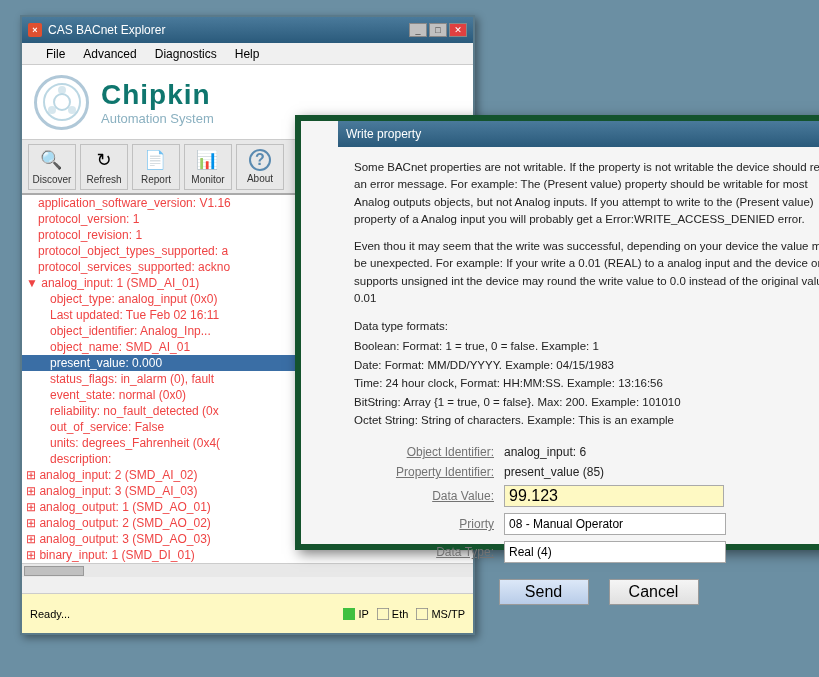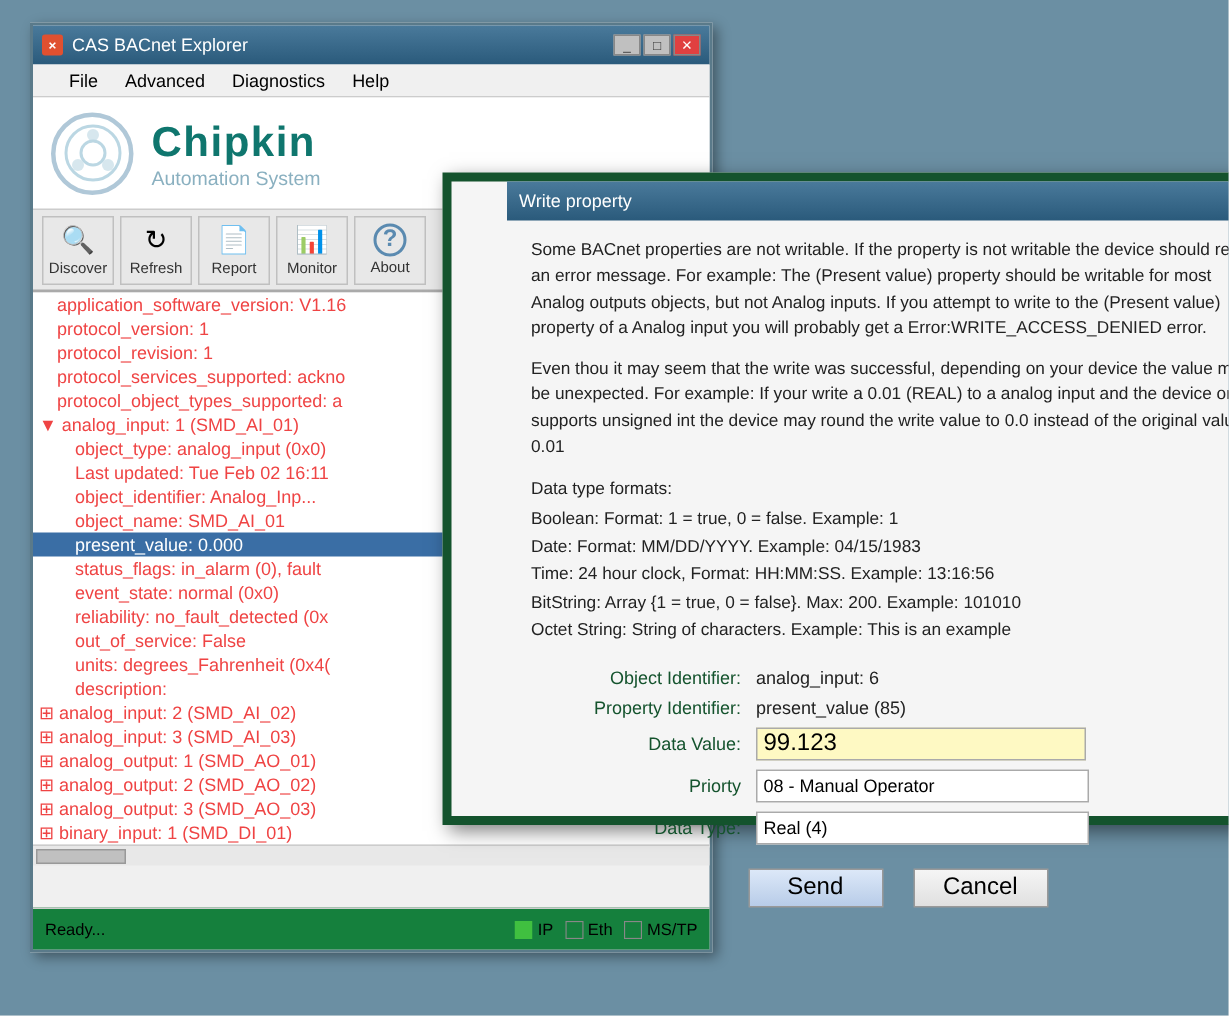--- a/index.html
+++ b/index.html
@@ -188,28 +188,28 @@
     .tree-item.selected {
       background: #3a6ea5;
       color: #ffffff;
     }
 
     .tree-item.indent1 { padding-left: 16px; }
     .tree-item.indent2 { padding-left: 28px; }
 
     
     .status-bar {
-      background: #15803d;
+      background: #fef9c3;
       border-top: 1px solid #ccc;
       padding: 3px 8px;
       font-size: 11px;
       display: flex;
       align-items: center;
       justify-content: space-between;
-      height: 28px;
+      height: 40px;
       position: absolute;
       bottom: 0;
       left: 0;
       right: 0;
     }
 
     .status-indicators {
       display: flex;
       align-items: center;
       gap: 8px;
@@ -303,22 +303,23 @@
     .dialog-grid {
       display: grid;
       grid-template-columns: 140px 1fr;
       gap: 6px 10px;
       align-items: center;
       margin-bottom: 8px;
     }
 
     .dialog-label {
       font-size: 12px;
-      color: #14532d;
+      color: #737373;
       text-align: right;
+      text-decoration: underline;
     }
 
     .dialog-value {
       font-size: 12px;
       color: #222;
     }
 
     .dialog-input {
       width: 220px;
       height: 22px;
@@ -470,22 +471,22 @@
       <button class="toolbar-btn">
         <div class="toolbar-btn-icon" style="font-size:16px;font-weight:bold;color:#5a8ab0;border:2px solid #5a8ab0;border-radius:50%;width:22px;height:22px;">?</div>
         <span class="toolbar-btn-label">About</span>
       </button>
     </div>
 
     <div class="tree-container" id="tree-area">
     <div class="tree-item indent1">application_software_version: V1.16</div>
         <div class="tree-item indent1">protocol_version: 1</div>
         <div class="tree-item indent1">protocol_revision: 1</div>
+        <div class="tree-item indent1">protocol_object_types_supported: a</div>
         <div class="tree-item indent1">protocol_services_supported: ackno</div>
-        <div class="tree-item indent1">protocol_object_types_supported: a</div>
         <div class="tree-item">▼ analog_input: 1 (SMD_AI_01)</div>
         <div class="tree-item indent2">object_type: analog_input (0x0)</div>
         <div class="tree-item indent2">Last updated: Tue Feb 02 16:11</div>
         <div class="tree-item indent2">object_identifier: Analog_Inp...</div>
         <div class="tree-item indent2">object_name: SMD_AI_01</div>
         <div class="tree-item indent2 selected">present_value: 0.000</div>
         <div class="tree-item indent2">status_flags: in_alarm (0), fault</div>
         <div class="tree-item indent2">event_state: normal (0x0)</div>
         <div class="tree-item indent2">reliability: no_fault_detected (0x</div>
         <div class="tree-item indent2">out_of_service: False</div>

